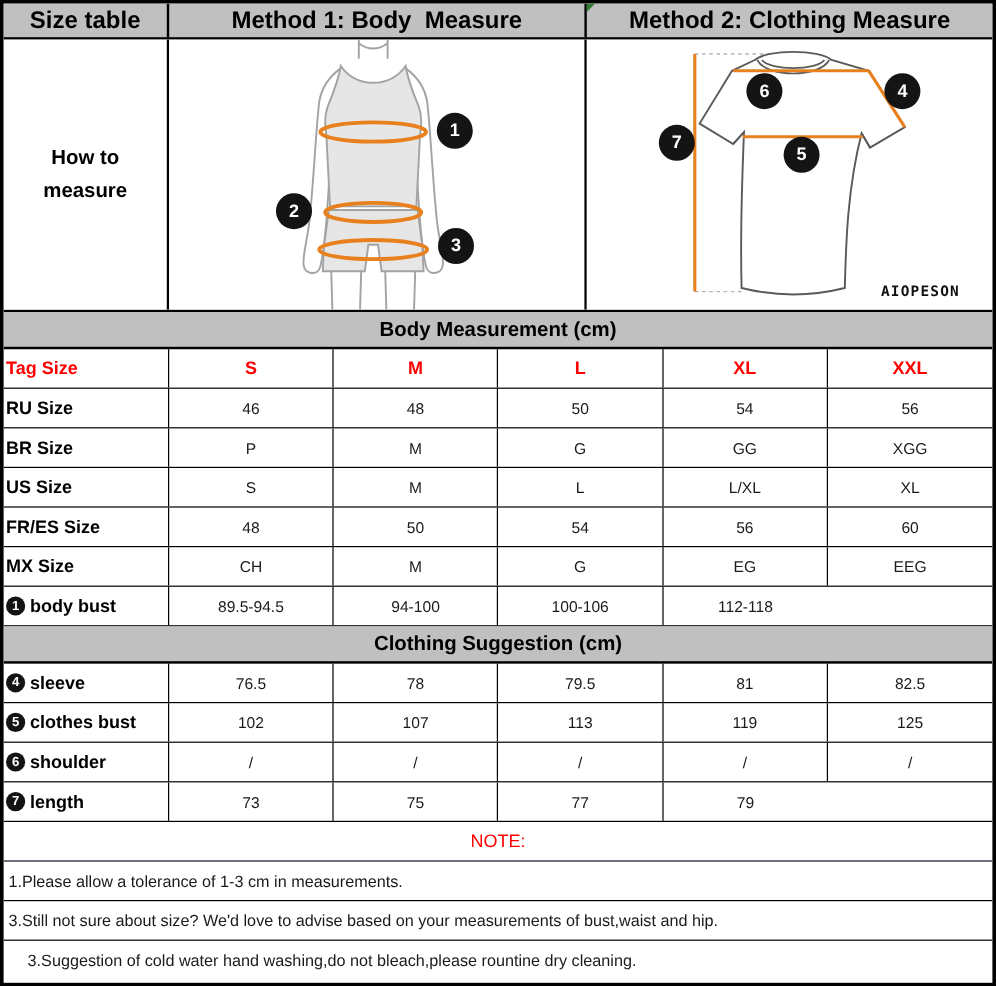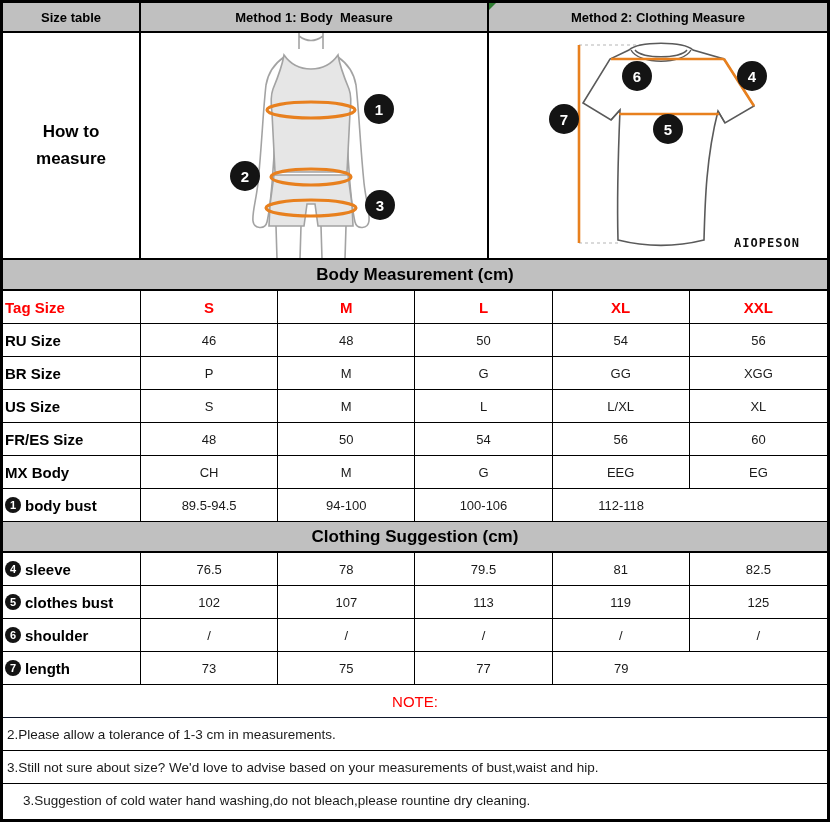--- a/index.html
+++ b/index.html
@@ -2,21 +2,21 @@
 <html><head>
 <meta charset="utf-8">
 <style>
   * { margin:0; padding:0; box-sizing:border-box; }
   html,body { background:#fff; }
   body { width:830px; height:822px; font-family:"Liberation Sans", sans-serif; color:#000; }
   .sheet { width:830px; height:822px; border:3px solid #000; background:#fff; overflow:hidden; }
 
   
   .hdr { display:grid; grid-template-columns:138px 348px 1fr; height:30px; background:#c0c0c0; border-bottom:2px solid #000; }
-  .hcell { display:flex; align-items:center; justify-content:center; font-weight:bold; font-size:13px; border-right:2px solid #000; position:relative; white-space:pre; }
+  .hcell { display:flex; align-items:center; justify-content:center; font-weight:bold; font-size:20px; border-right:2px solid #000; position:relative; white-space:pre; }
   .hcell:last-child { border-right:none; }
   .green-tri { position:absolute; left:0; top:0; width:0; height:0; border-top:7px solid #2f7d32; border-right:7px solid transparent; }
 
   
   .img-row { display:grid; grid-template-columns:138px 348px 1fr; height:227px; border-bottom:2px solid #000; }
   .icell { display:flex; align-items:center; justify-content:center; border-right:2px solid #000; overflow:hidden; background:#fff; }
   .icell:last-child { border-right:none; }
   .howto { font-weight:bold; font-size:17px; text-align:center; line-height:1.55; width:92px; }
 
   
@@ -182,27 +182,27 @@
           <span>FR/ES Size</span>
         </div>
         <div class="td val">48</div>
         <div class="td val">50</div>
         <div class="td val">54</div>
         <div class="td val">56</div>
         <div class="td val">60</div>
       </div>
       <div class="tr">
         <div class="td label">
-          <span>MX Body</span>
+          <span>MX Size</span>
         </div>
         <div class="td val">CH</div>
         <div class="td val">M</div>
         <div class="td val">G</div>
+        <div class="td val">EG</div>
         <div class="td val">EEG</div>
-        <div class="td val">EG</div>
       </div>
       <div class="tr">
         <div class="td label">
           <span class="badge">1</span>
           <span>body bust</span>
         </div>
         <div class="td val">89.5-94.5</div>
         <div class="td val">94-100</div>
         <div class="td val">100-106</div>
         <div class="td val">112-118</div>
@@ -252,18 +252,18 @@
         </div>
         <div class="td val">73</div>
         <div class="td val">75</div>
         <div class="td val">77</div>
         <div class="td val">79</div>
       </div>
     </div>
 
   <div class="note-title">NOTE:</div>
   <div id="notes">
-      <div class="note-row">2.Please allow a tolerance of 1-3 cm in measurements.</div>
+      <div class="note-row">1.Please allow a tolerance of 1-3 cm in measurements.</div>
       <div class="note-row">3.Still not sure about size? We'd love to advise based on your measurements of bust,waist and hip.</div>
       <div class="note-row last">3.Suggestion of cold water hand washing,do not bleach,please rountine dry cleaning.</div>
     </div>
 
 </div>
 
 </body></html>

